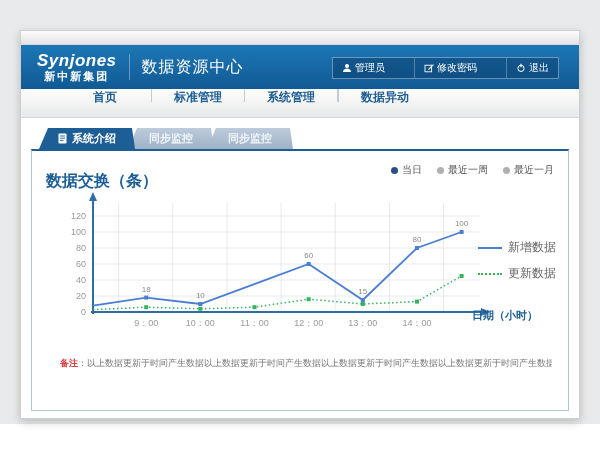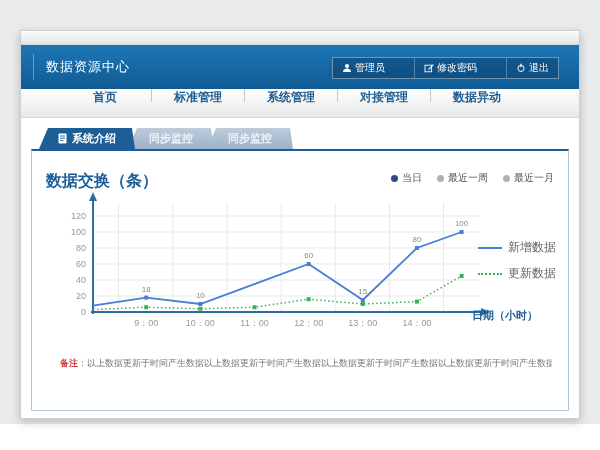--- a/index.html
+++ b/index.html
@@ -15,21 +15,21 @@
     box-sizing:border-box;
   }
   .top-strip{height:13px;background:linear-gradient(#fcfcfc,#e4e4e4);border-bottom:1px solid #d8d8d8;}
 
   
   .app-header{position:relative;height:44px;background:linear-gradient(#1d77b5,#115a94);display:flex;align-items:center;color:#fff;}
   .brand{margin-left:16px;text-align:center;line-height:1.15;cursor:pointer;}
   .brand-name{font-size:17px;font-weight:bold;font-style:italic;letter-spacing:.5px;display:block;}
   .brand-cn{font-size:11px;font-weight:bold;letter-spacing:2px;display:block;}
   .header-divider{width:1px;height:26px;background:rgba(255,255,255,.35);margin:0 12px;}
-  .app-title{font-size:13px;letter-spacing:1px;}
+  .app-title{font-size:16px;letter-spacing:1px;}
   .user-menu{
     position:absolute;right:20px;top:12px;height:20px;display:flex;align-items:center;
     background:rgba(8,50,90,.38);border:1px solid rgba(255,255,255,.38);border-radius:0;font-size:10px;
   }
   .user-menu .item{display:flex;align-items:center;gap:3px;padding:0 9px;height:100%;color:#fff;cursor:pointer;white-space:nowrap;}
   .user-menu .item + .item{border-left:1px solid rgba(255,255,255,.28);margin-left:20px;}
   .hicon{width:10px;height:10px;display:block;}
 
   
   .main-nav{height:28px;background:linear-gradient(#fefefe,#e7e8e9);border-bottom:1px solid #d6d9db;display:flex;padding-left:38px;}
@@ -45,21 +45,21 @@
   }
   .tab.active{width:96px;background:#1d5e96;color:#fff;z-index:3;}
   .tab.inactive{width:86px;background:linear-gradient(#bdcbdb,#9db3c8);color:#eef3f8;z-index:2;}
   .ticon{width:9px;height:11px;display:block;}
 
   
   .panel{
     position:absolute;left:10px;top:118px;width:538px;height:262px;box-sizing:border-box;
     background:#fff;border:1px solid #b3c6d8;border-top:2px solid #1d5e96;
   }
-  .range-group{position:absolute;top:20px;right:14px;display:flex;gap:15px;align-items:center;font-size:10px;color:#555;}
+  .range-group{position:absolute;top:12px;right:14px;display:flex;gap:15px;align-items:center;font-size:10px;color:#555;}
   .range-opt{display:flex;align-items:center;cursor:pointer;}
   .dot{width:7px;height:7px;border-radius:50%;display:inline-block;margin-right:4px;}
   .y-axis-label{position:absolute;left:14px;top:20px;font-size:16px;font-weight:bold;color:#1d5e96;}
   .chart-svg{position:absolute;left:6px;top:36px;pointer-events:none;}
   .x-axis-label{position:absolute;left:440px;top:157px;font-size:11px;font-weight:bold;color:#1d5e96;}
   .legend{position:absolute;right:12px;top:88px;font-size:12px;color:#666;}
   .legend .row{display:flex;align-items:center;gap:6px;margin-bottom:9px;cursor:pointer;white-space:nowrap;}
   .sample{width:24px;height:0;border-top:2px solid #4a7ed3;}
   .sample.dotted{border-top:2px dotted #33b35a;}
   .footnote{position:absolute;left:28px;right:16px;top:206px;font-size:9px;color:#777;white-space:nowrap;overflow:hidden;}
@@ -67,20 +67,24 @@
 </style>
 </head>
 <body>
 
 <div class="backdrop"></div>
 
 <div class="window">
   <div class="top-strip"></div>
 
   <div class="app-header">
+    <div class="brand">
+      <span class="brand-name">Synjones</span>
+      <span class="brand-cn">新中新集团</span>
+    </div>
     <div class="header-divider"></div>
     <div class="app-title">数据资源中心</div>
 
     <div class="user-menu">
       <div class="item">
         <svg class="hicon" viewBox="0 0 10 10">
           <circle cx="5" cy="3" r="2" fill="#fff"></circle>
           <path d="M1 9c0-2.3 1.8-3.6 4-3.6S9 6.7 9 9z" fill="#fff"></path>
         </svg>
         <span>管理员</span>
@@ -102,21 +106,20 @@
     </div>
   </div>
 
   <div class="main-nav">
     <div class="nav-item">首页</div>
     <div class="nav-sep"></div>
     <div class="nav-item">标准管理</div>
     <div class="nav-sep"></div>
     <div class="nav-item">系统管理</div>
     <div class="nav-sep"></div>
-    <div class="nav-item">对接管理</div>
     <div class="nav-sep"></div>
     <div class="nav-item">数据异动</div>
   </div>
 
   <div class="tabs">
     <div class="tab active">
       <svg class="ticon" viewBox="0 0 9 11">
         <rect x="0.5" y="0.5" width="8" height="10" fill="#fff" rx="0.8"></rect>
         <line x1="2" y1="3" x2="7" y2="3" stroke="#1d5e96" stroke-width="0.9"></line>
         <line x1="2" y1="5.2" x2="7" y2="5.2" stroke="#1d5e96" stroke-width="0.9"></line>

